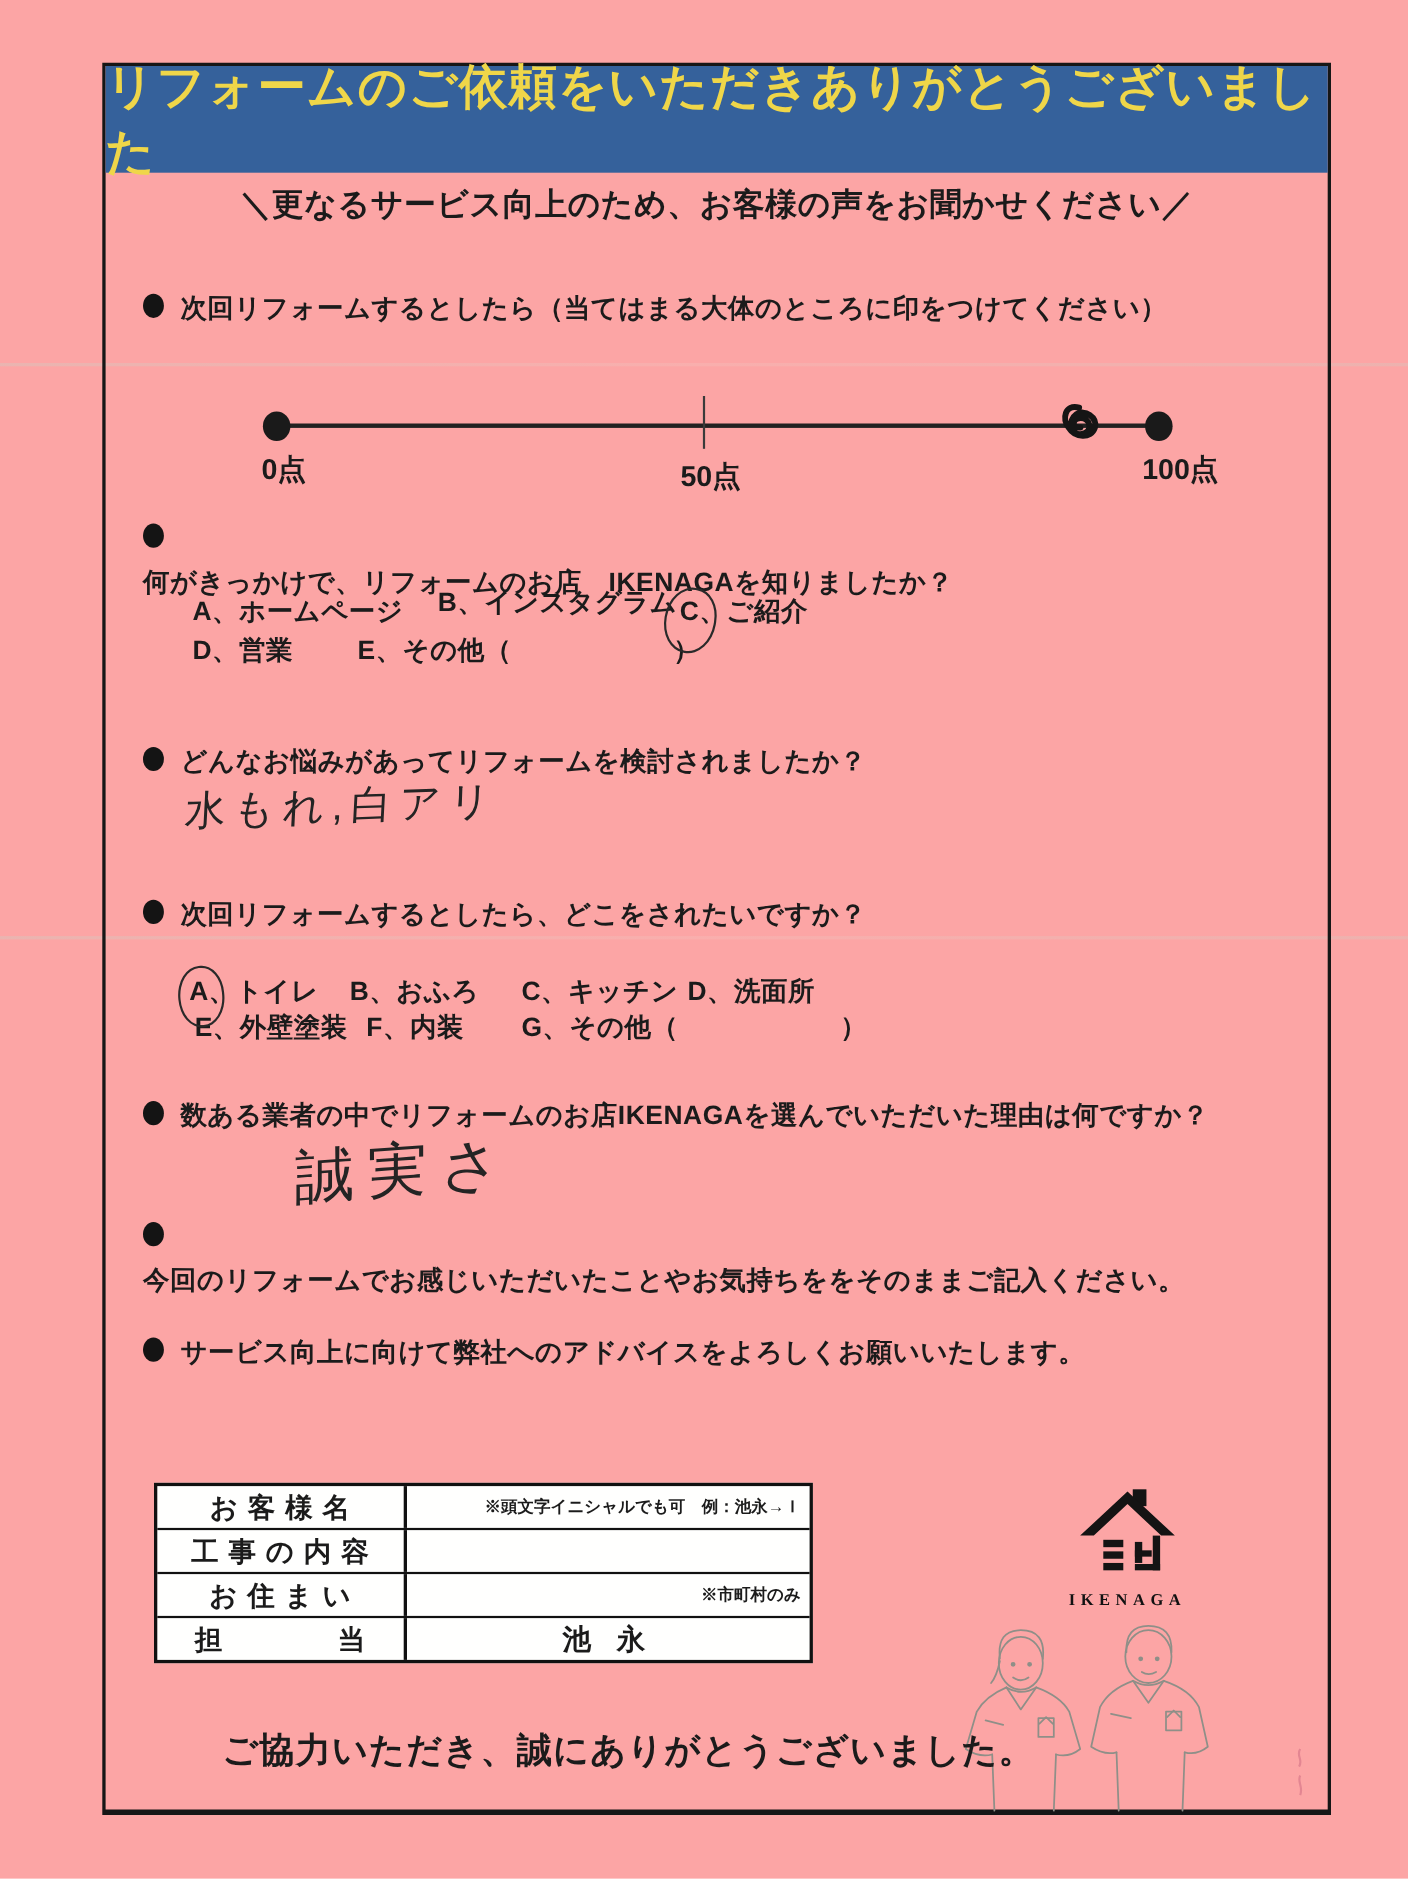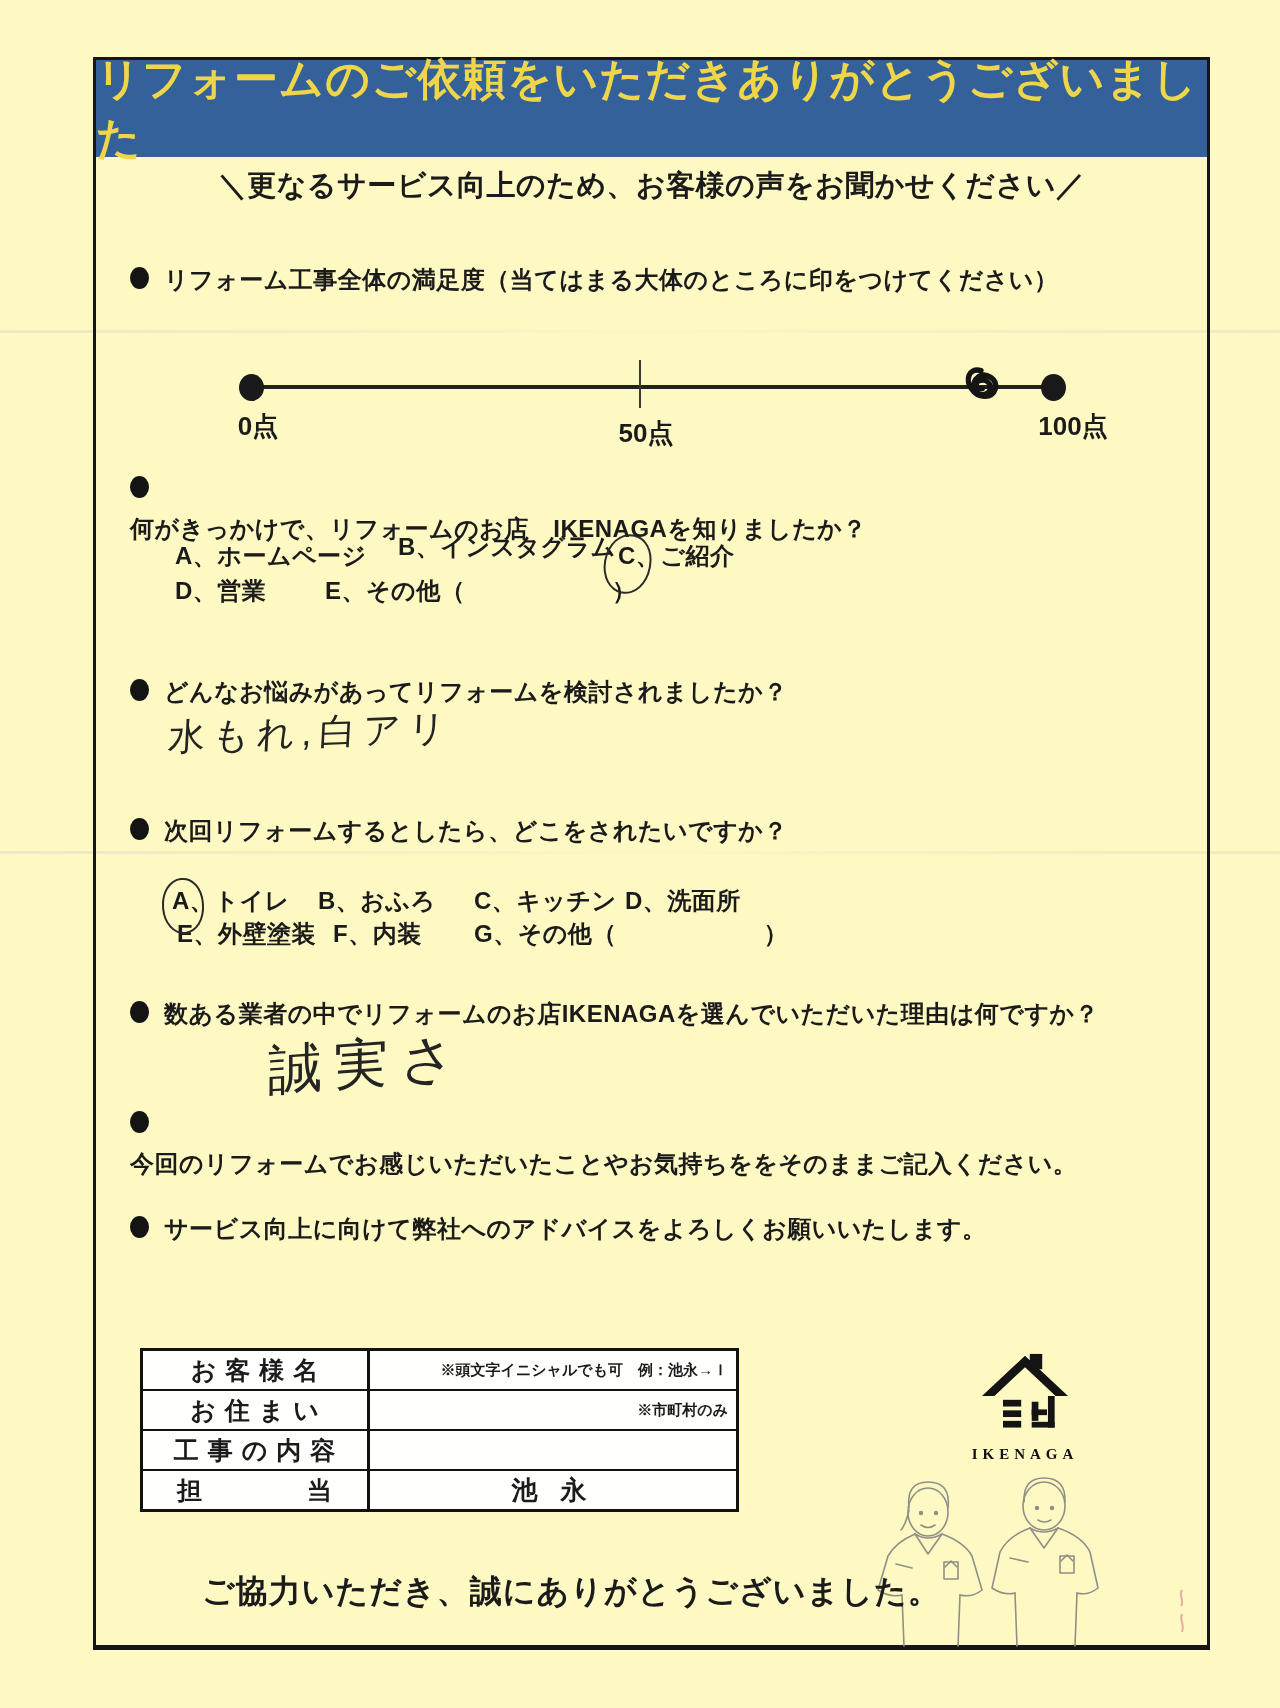--- a/index.html
+++ b/index.html
@@ -1,17 +1,17 @@
 <!DOCTYPE html>
 <html><head>
 <meta charset="utf-8">
 <style>
   html,body { margin:0; padding:0; background:#ffffff; }
   .page {
-    position:relative; width:1280px; height:1708px; background:#fef9c3;
+    position:relative; width:1280px; height:1708px; background:#fca5a5;
     font-family:"Liberation Sans", sans-serif; color:#1b1b1b; overflow:hidden;
   }
   .fold-line { position:absolute; left:0; width:1280px; height:3px;
     background:linear-gradient(90deg, rgba(205,205,195,.38), rgba(232,232,222,.14), rgba(205,205,195,.32));
     pointer-events:none; }
   .frame {
     position:absolute; left:93px; top:57px; width:1117px; height:1593px;
     border:3px solid #161616; border-bottom-width:5px; box-sizing:border-box;
   }
   .banner {
@@ -72,21 +72,21 @@
   <div class="frame"></div>
 
   <div class="banner" style="background:#35619b; color:#efd649;">
     <span>リフォームのご依頼をいただきありがとうございました</span>
   </div>
 
   <div class="subtitle">＼更なるサービス向上のため、お客様の声をお聞かせください／</div>
 
   <div class="q-row" style="left:130px; top:264px; width:1000px;">
     <span class="bullet"></span>
-    <span>リフォーム工事全体の満足度（当てはまる大体のところに印をつけてください）</span>
+    <span>次回リフォームするとしたら（当てはまる大体のところに印をつけてください）</span>
   </div>
 
   <div class="scale-line"></div>
   <div class="scale-dot left"></div>
   <div class="scale-dot right"></div>
   <div class="scale-tick"></div>
   <svg class="scale-scribble" viewBox="0 0 40 40">
     <path d="M20 8 C9 5 7 17 12 23 C17 31 29 32 32 23 C34 15 24 9 18 13 C11 18 13 29 22 28 C31 27 29 15 20 16 C14 17 15 24 21 23" fill="none" stroke="#151515" stroke-width="4.5" stroke-linecap="round"></path>
   </svg>
   <div class="scale-label" style="left:258px; top:409px;">0点</div>
@@ -140,28 +140,28 @@
   </div>
 
   <div class="info-table">
     <div class="t-row">
       <div class="t-label">お 客 様 名</div>
       <div class="t-value">
         <span class="t-note">※頭文字イニシャルでも可　例：池永→Ｉ</span>
       </div>
     </div>
     <div class="t-row">
+      <div class="t-label">工 事 の 内 容</div>
+      <div class="t-value"></div>
+    </div>
+    <div class="t-row">
       <div class="t-label">お 住 ま い</div>
       <div class="t-value">
         <span class="t-note">※市町村のみ</span>
       </div>
-    </div>
-    <div class="t-row">
-      <div class="t-label">工 事 の 内 容</div>
-      <div class="t-value"></div>
     </div>
     <div class="t-row">
       <div class="t-label">担　　　　当</div>
       <div class="t-value">
         <span class="t-center">池 永</span>
       </div>
     </div>
   </div>
 
   <div class="logo-block">

